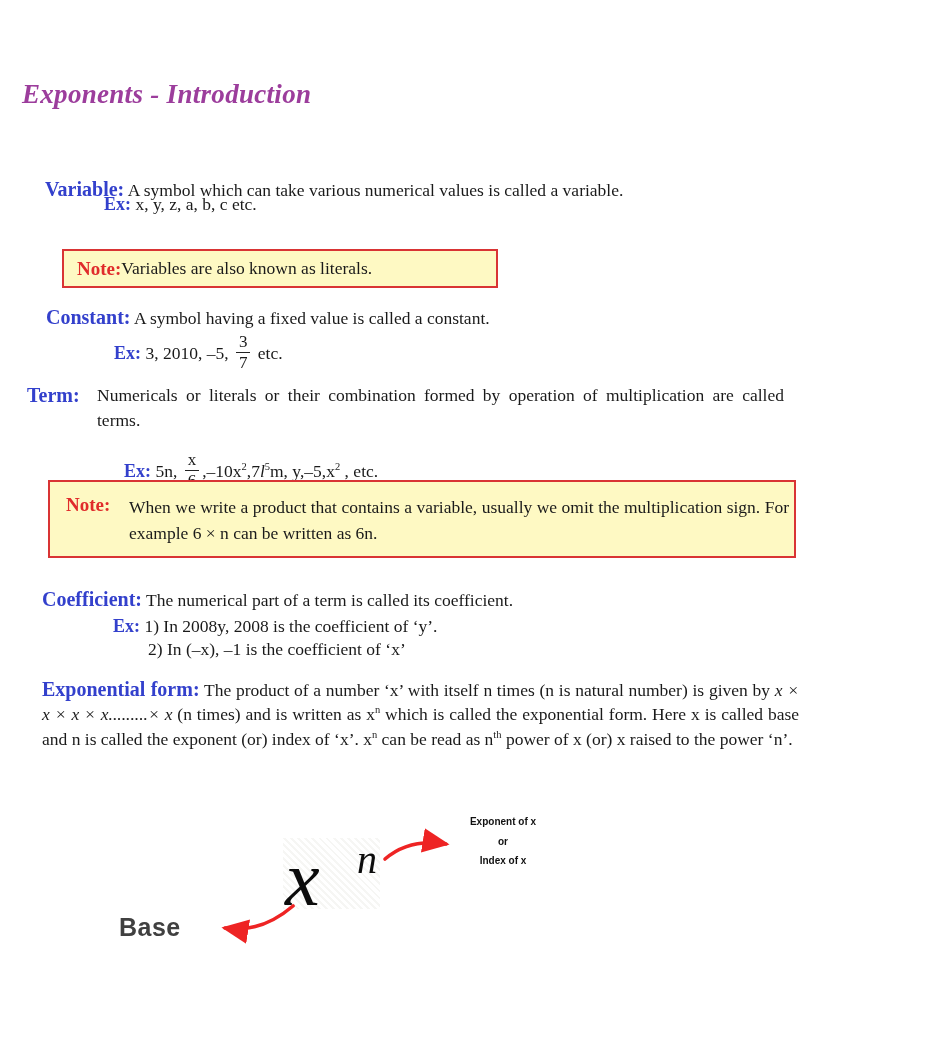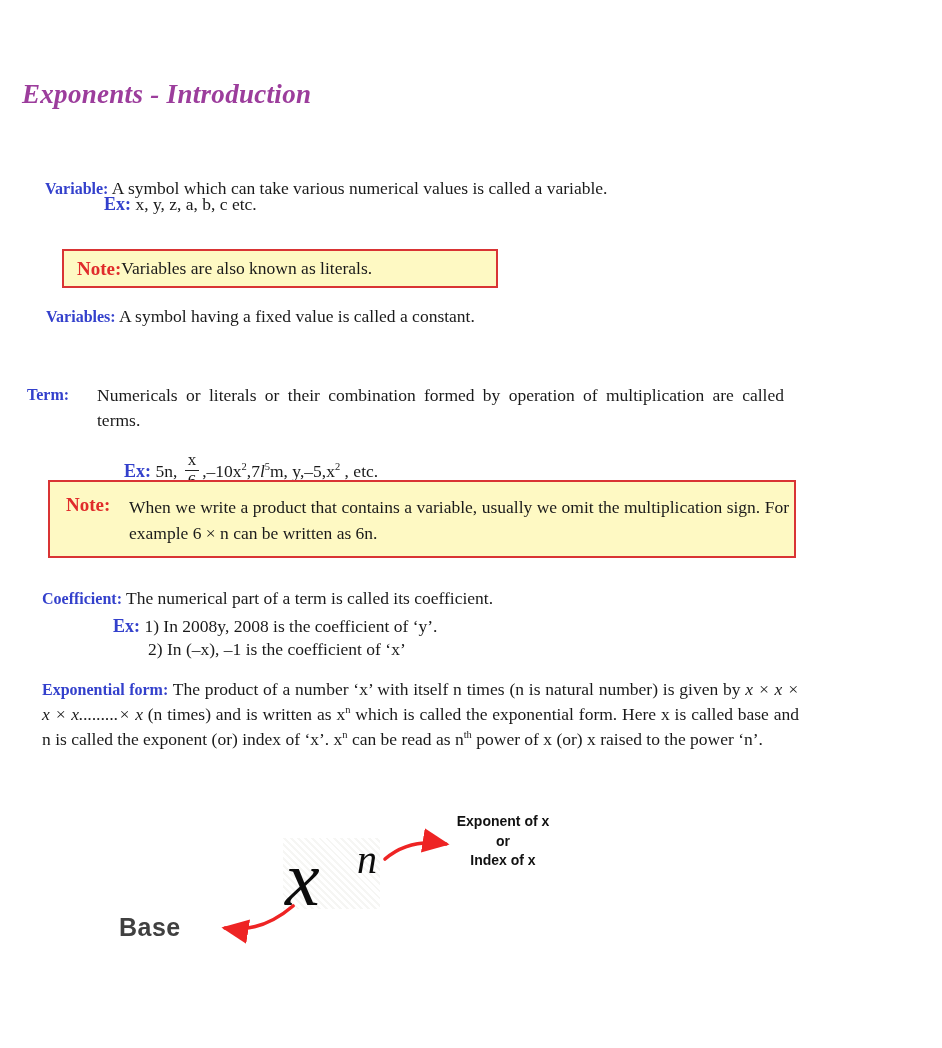--- a/index.html
+++ b/index.html
@@ -9,21 +9,21 @@
   *{margin:0;padding:0;box-sizing:border-box;}
   body{background:#fff;}
   .page{
     position:relative;width:942px;height:992px;background:#ffffff;
     font-family:"Liberation Serif",serif;color:var(--text);overflow:hidden;
   }
   .title{
     position:absolute;left:22px;top:79px;font-size:27px;font-weight:bold;
     font-style:italic;color:var(--title);letter-spacing:.3px;
   }
-  .heading{font-weight:bold;color:var(--heading);font-size:16px;}
+  .heading{font-weight:bold;color:var(--heading);font-size:20px;}
   .ex-label{font-weight:bold;color:var(--heading);font-size:18px;}
   .note-label{font-weight:bold;color:var(--note);font-size:19px;}
   .body-text{font-size:17.5px;color:var(--text);}
   .line{position:absolute;white-space:nowrap;font-size:17.5px;}
   .para{position:absolute;font-size:17.5px;text-align:justify;line-height:24.5px;}
   .hang-label{position:absolute;left:0;top:0;}
   .note-box{position:absolute;border:2px solid var(--box-border);background:#fef9c3;}
   sup{font-size:0.6em;vertical-align:super;line-height:0;}
   i{font-style:italic;}
   .frac{
@@ -35,21 +35,21 @@
   .mathline{position:absolute;white-space:nowrap;font-size:17.5px;line-height:50px;height:50px;}
   
   .formula{
     position:absolute;left:283px;top:838px;width:97px;height:71px;
     background:repeating-linear-gradient(45deg,#f6f6f4 0 2px,#ffffff 2px 5px);
   }
   .formula .fx{position:absolute;left:2px;bottom:-2px;font-size:78px;line-height:0.82;font-style:italic;color:#0c0c0c;}
   .formula .fn{position:absolute;right:3px;top:2px;font-size:40px;line-height:1;font-style:italic;color:#0c0c0c;}
   .exp-labels{
     position:absolute;left:436px;top:812px;width:134px;text-align:center;
-    font-family:"Liberation Sans",sans-serif;font-weight:bold;font-size:14px;
+    font-family:"Liberation Sans",sans-serif;font-weight:bold;font-size:10px;
     line-height:19.5px;color:#111;
   }
   .base-label{
     position:absolute;left:119px;top:913px;font-family:"Liberation Sans",sans-serif;
     font-weight:bold;font-size:25px;color:#404040;letter-spacing:.5px;
   }
   .arrows{position:absolute;left:0;top:795px;width:942px;height:160px;}
   .arrow{stroke:var(--arrow);stroke-width:3.6;fill:none;stroke-linecap:round;}
   .ah{fill:var(--arrow);}
 </style>
@@ -68,22 +68,26 @@
     <span class="ex-label">Ex:</span>
     <span class="body-text">x, y, z, a, b, c etc.</span>
   </div>
 
   <div class="note-box" style="left:62px;top:249px;width:436px;height:39px;display:flex;align-items:center;padding-left:13px;">
     <span class="note-label">Note:</span>
     <span class="body-text">Variables are also known as literals.</span>
   </div>
 
   <div class="line" style="left:46px;top:306px;">
-    <span class="heading">Variables:</span>
+    <span class="heading">Constant:</span>
     <span class="body-text">A symbol having a fixed value is called a constant.</span>
+  </div>
+  <div class="mathline" style="left:114px;top:328px;">
+    <span class="ex-label">Ex:</span>
+    <span class="body-text">3, 2010, –5, <span class="frac"><span class="num">3</span><span class="den">7</span></span> etc.</span>
   </div>
 
   <div class="para" style="left:27px;top:383px;width:757px;">
     <span class="heading hang-label">Term:</span>
     <div style="padding-left:70px;" class="body-text">Numericals or literals or their combination formed by operation of multiplication are called terms.</div>
   </div>
   <div class="mathline" style="left:124px;top:430px;margin-top:16px;">
     <span class="ex-label">Ex:</span>
     <span class="body-text">5n, <span class="frac"><span class="num">x</span><span class="den">6</span></span>,–10x<sup>2</sup>,7<i>l</i><sup>5</sup>m,  y,–5,x<sup>2</sup> , etc.</span>
   </div>

